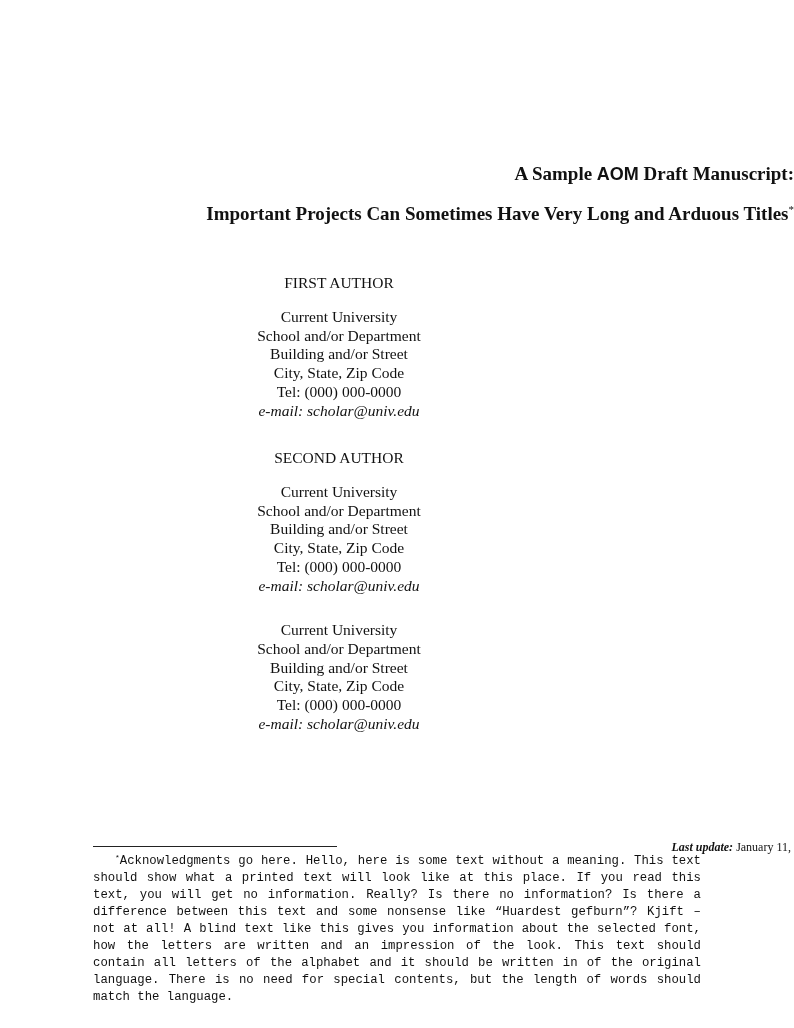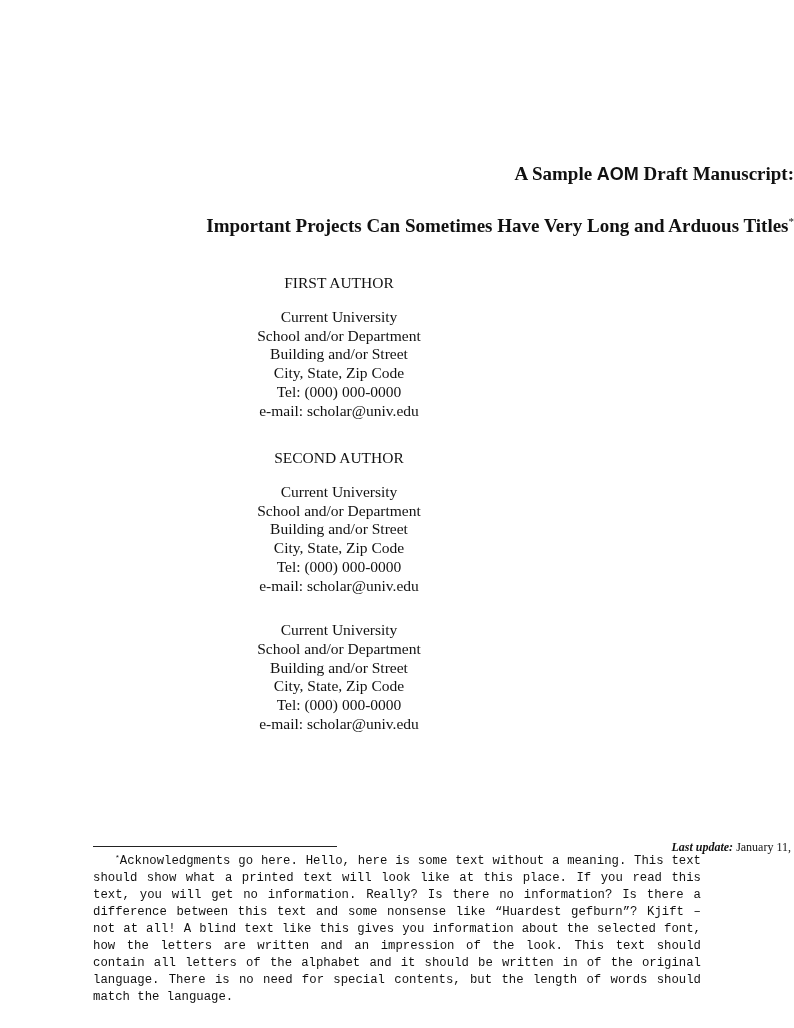--- a/index.html
+++ b/index.html
@@ -1,25 +1,25 @@
 <!DOCTYPE html>
 <html><head>
 <meta charset="utf-8">
 <style>
   html, body { margin: 0; padding: 0; background: #fff; }
   body { width: 794px; height: 1028px; position: relative; overflow: hidden;
          font-family: "Liberation Serif", serif; color: #111; }
   .center { position: absolute; left: 0; width: 794px; text-align: right; }
   .title1 { top: 163px; font-size: 19px; font-weight: bold; }
   .title1 .aom { font-family: "Liberation Sans", sans-serif; font-weight: bold; font-size: 18px; }
-  .title2 { top: 203px; font-size: 19px; font-weight: bold; margin-top: 12px; }
+  .title2 { top: 203px; font-size: 19px; font-weight: bold; }
   .title2 sup { font-weight: normal; font-size: 11px; vertical-align: 7px; }
   .author-block { position: absolute; left: 0; width: 678px; text-align: center; font-size: 15.5px; line-height: 18.8px; }
   .author-name { margin-bottom: 15px; }
-  .email { }
+  .email { font-style: italic; }
   .update { top: 840px; font-size: 12px; padding-left: 24px; }
   .update b { font-style: italic; }
   .fn-rule { position: absolute; left: 93px; top: 846px; width: 244px; height: 1px; background: #222; }
   .footnote { position: absolute; left: 93px; top: 849px; width: 608px; font-size: 12.3px; line-height: 17px;
               text-align: justify; text-indent: 22px; font-family: Liberation Mono, monospace; }
   .footnote sup { font-size: 8px; vertical-align: 4px; }
 </style>
 </head>
 <body>
 

